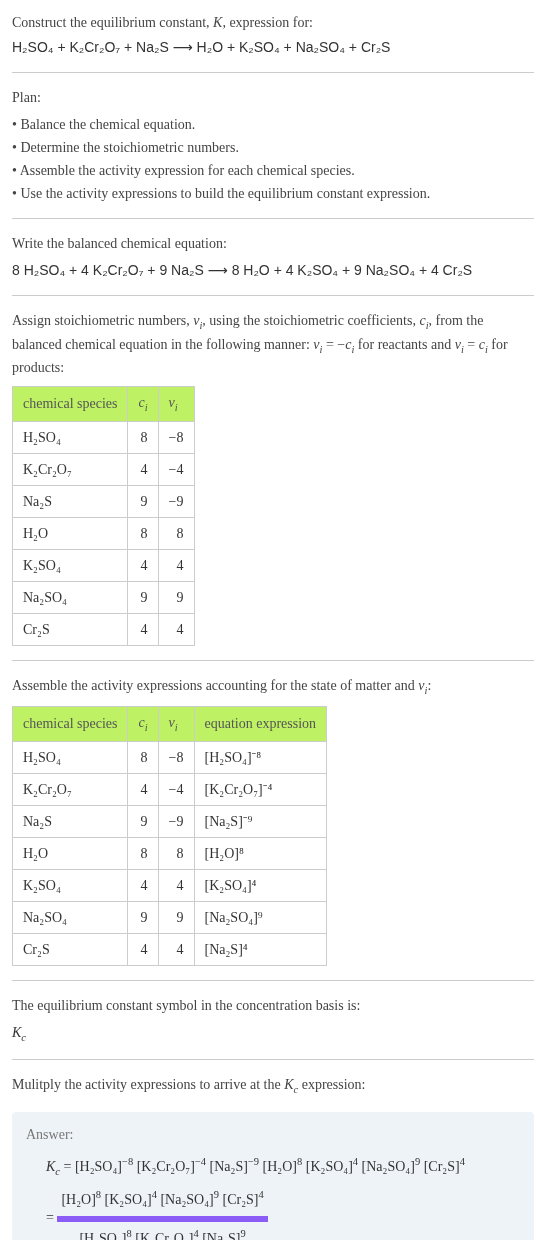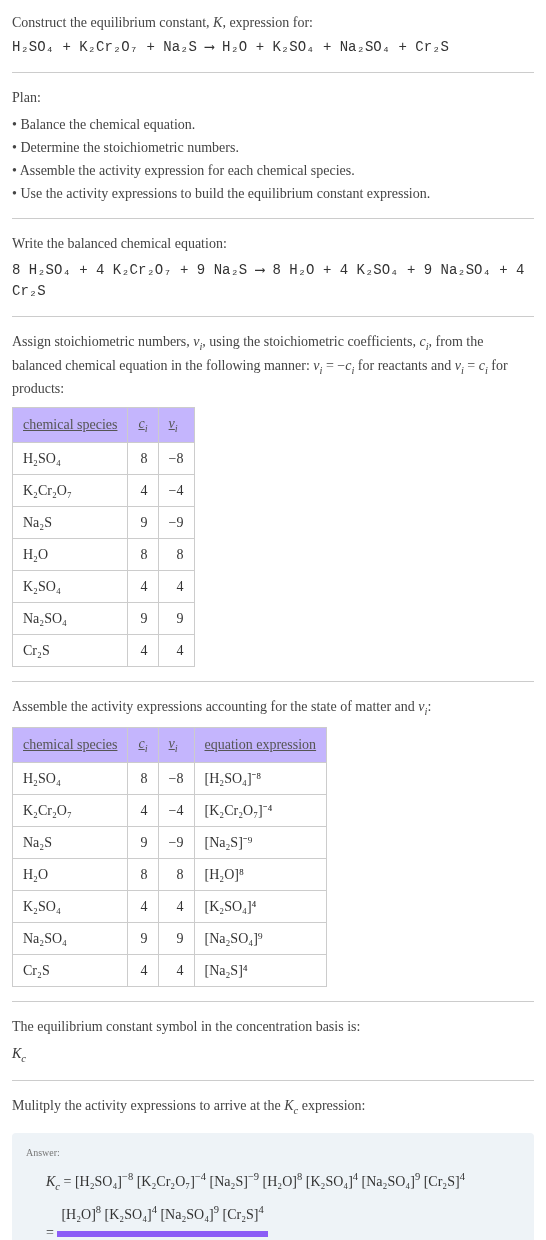--- a/index.html
+++ b/index.html
@@ -9,51 +9,50 @@
   color: #333;
   background: #fff;
   width: 546px;
   padding: 12px;
   line-height: 1.5;
 }
 .section { margin-bottom: 14px; }
 hr.divider { border: none; border-top: 1px solid #ccc; margin: 14px 0; }
 .prompt { color: #444; }
 .step-title { color: #444; margin-bottom: 6px; }
-.equation { font-family: Liberation Mono, monospace; margin: 4px 0; }
+.equation { font-family: Liberation Sans, sans-serif; margin: 4px 0; }
 ul.plan { list-style: none; padding-left: 0; margin-top: 6px; }
 ul.plan li::before { content: "• "; }
 ul.plan li { margin: 2px 0; color: #444; }
 
 table.data {
   border-collapse: collapse;
   margin-top: 8px;
   font-size: 14px;
 }
 table.data th, table.data td {
   border: 1px solid #ccc;
   padding: 5px 10px;
   text-align: left;
   white-space: nowrap;
 }
 table.data th {
-  background: #c4b5fd;
+  background: #bef264;
   font-weight: normal;
   color: #555;
-  text-decoration: underline;
 }
 table.data td.num { text-align: right; }
 
 .answer-box {
   background: #eef3f7;
   border-radius: 4px;
   padding: 12px 14px;
   margin-top: 10px;
 }
-.answer-label { color: #777; margin-bottom: 6px; font-size: 10px; }
+.answer-label { color: #777; margin-bottom: 6px; font-size: 14px; }
 .answer-eq { margin-left: 20px; line-height: 2.2; }
 
 .frac {
   display: inline-block;
   vertical-align: middle;
   text-align: center;
 }
 .frac > span { display: block; padding: 0 4px; }
 .frac .num { border-bottom: 6px solid #8b5cf6; }
 .frac .den { }

